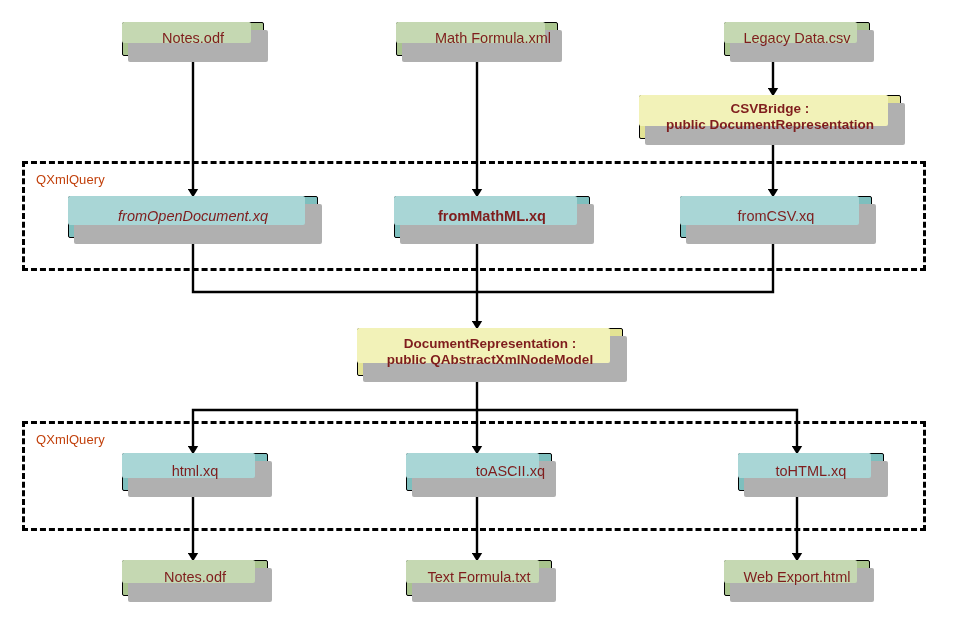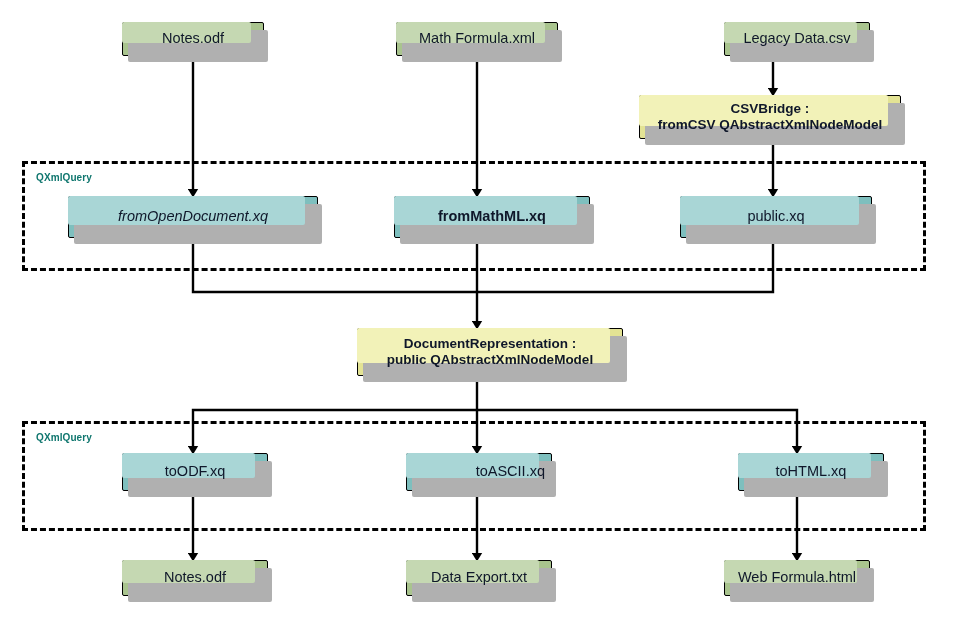--- a/index.html
+++ b/index.html
@@ -27,36 +27,36 @@
   }
   
   .group {
     position: absolute;
     border: 3px dashed #000000;
     box-sizing: border-box;
     background: transparent;
   }
   .group-label {
     position: absolute;
-    font-size: 10px;
-    font-weight: bold;
-    color: #0f766e;
+    font-size: 13px;
+    font-weight: normal;
+    color: #c2410c;
     white-space: nowrap;
     letter-spacing: 0.1px;
   }
   
   .node {
     position: absolute;
     box-sizing: border-box;
     border: 1.5px solid #000000;
     display: flex;
     align-items: center;
     justify-content: center;
     text-align: center;
-    color: #0f172a;
+    color: #7f1d1d;
     font-size: 14.5px;
     line-height: 1.18;
     border-radius: 2px;
     z-index: 3;
   }
   .node .inner {
     position: relative;
     z-index: 2;
     padding: 0 6px;
     white-space: pre-line;
@@ -137,56 +137,56 @@
         <polyline points="193,491 193,554" fill="none" stroke="#000000" stroke-width="2.4" marker-end="url(#arrowhead)"></polyline>
         <polyline points="477,491 477,554" fill="none" stroke="#000000" stroke-width="2.4" marker-end="url(#arrowhead)"></polyline>
         <polyline points="797,491 797,554" fill="none" stroke="#000000" stroke-width="2.4" marker-end="url(#arrowhead)"></polyline>
       </g>
   </svg>
 
   <div id="nodes-layer">
       <div class="node green" style="left: 122px; top: 22px; width: 142px; height: 34px;">
         <span class="inner">Notes.odf</span>
       </div>
-      <div class="node green" style="left: 396px; top: 22px; width: 162px; height: 34px;">
+      <div class="node green" style="left: 396px; top: 22px; width: 162px; height: 34px; justify-content: flex-end;">
         <span class="inner">Math Formula.xml</span>
       </div>
       <div class="node green" style="left: 700px; top: 22px; width: 146px; height: 34px; margin-left: 24px;">
         <span class="inner">Legacy Data.csv</span>
       </div>
       <div class="node yellow" style="left: 639px; top: 95px; width: 262px; height: 44px;">
         <span class="inner">CSVBridge :
-fromCSV QAbstractXmlNodeModel</span>
+public DocumentRepresentation</span>
       </div>
       <div class="node teal" style="left: 68px; top: 196px; width: 250px; height: 42px; font-style: italic;">
         <span class="inner">fromOpenDocument.xq</span>
       </div>
       <div class="node teal" style="left: 394px; top: 196px; width: 196px; height: 42px; font-weight: bold;">
         <span class="inner">fromMathML.xq</span>
       </div>
       <div class="node teal" style="left: 680px; top: 196px; width: 192px; height: 42px;">
-        <span class="inner">public.xq</span>
+        <span class="inner">fromCSV.xq</span>
       </div>
       <div class="node yellow" style="left: 357px; top: 328px; width: 266px; height: 48px;">
         <span class="inner">DocumentRepresentation :
 public QAbstractXmlNodeModel</span>
       </div>
       <div class="node teal" style="left: 122px; top: 453px; width: 146px; height: 38px;">
-        <span class="inner">toODF.xq</span>
+        <span class="inner">html.xq</span>
       </div>
       <div class="node teal" style="left: 406px; top: 453px; width: 146px; height: 38px; justify-content: flex-end;">
         <span class="inner">toASCII.xq</span>
       </div>
       <div class="node teal" style="left: 724px; top: 453px; width: 146px; height: 38px; margin-left: 14px;">
         <span class="inner">toHTML.xq</span>
       </div>
       <div class="node green" style="left: 122px; top: 560px; width: 146px; height: 36px;">
         <span class="inner">Notes.odf</span>
       </div>
       <div class="node green" style="left: 406px; top: 560px; width: 146px; height: 36px;">
-        <span class="inner">Data Export.txt</span>
+        <span class="inner">Text Formula.txt</span>
       </div>
       <div class="node green" style="left: 724px; top: 560px; width: 146px; height: 36px;">
-        <span class="inner">Web Formula.html</span>
+        <span class="inner">Web Export.html</span>
       </div>
     </div>
 
 </div>
 
 </body></html>

